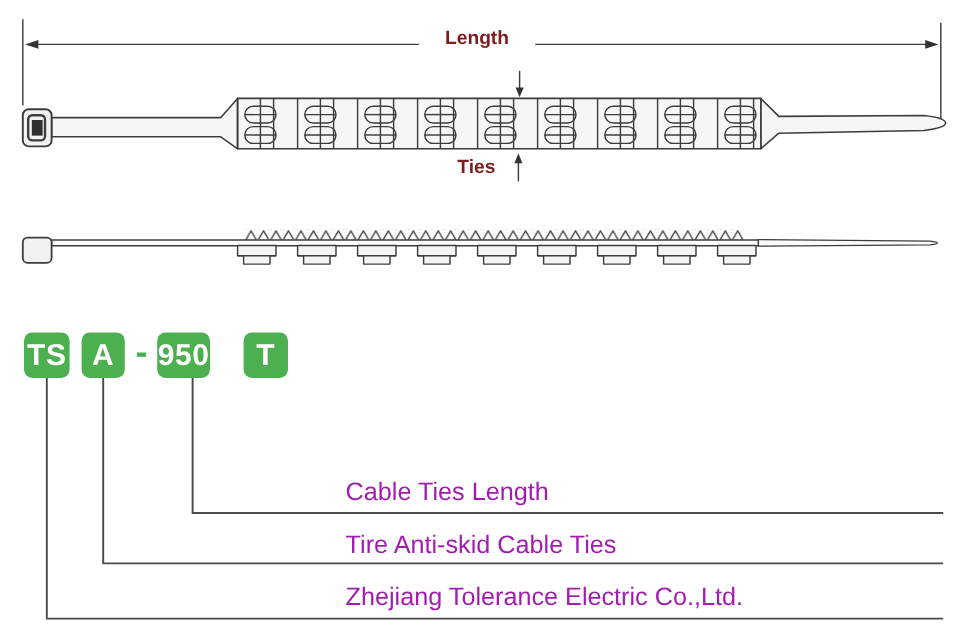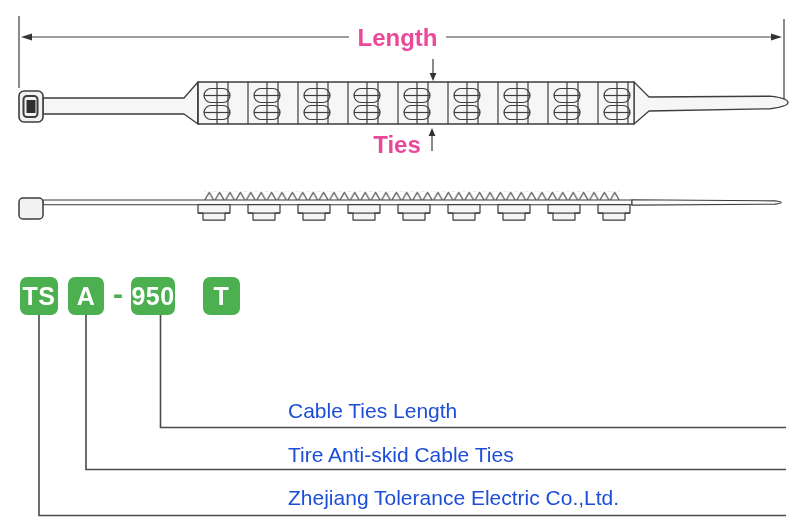--- a/index.html
+++ b/index.html
@@ -2,35 +2,35 @@
 <html><head>
 <meta charset="utf-8">
 <style>
   html,body{margin:0;padding:0;background:#fff;}
   #stage{
     position:relative;width:800px;height:530px;background:#ffffff;overflow:hidden;
     font-family:"Liberation Sans","DejaVu Sans",sans-serif;color:#333;
   }
   #linework{position:absolute;left:0;top:0;}
   .dim-label{
-    position:absolute;font-size:24px;font-weight:600;color:#ec4899;
+    position:absolute;font-size:16px;font-weight:600;color:#7f1d1d;
     text-align:center;white-space:nowrap;
   }
   .code-box{
     position:absolute;top:277px;height:38px;border-radius:7px;
     background:#4CB050;color:#fff;font-weight:700;font-size:25px;
     display:flex;align-items:center;justify-content:center;letter-spacing:.5px;
   }
   .code-sep{
     position:absolute;top:275px;height:38px;width:28px;
     display:flex;align-items:center;justify-content:center;
     color:#4CB050;font-weight:800;font-size:30px;
   }
   .callout-label{
-    position:absolute;left:288px;font-size:21px;color:#1d4ed8;white-space:nowrap;
+    position:absolute;left:288px;font-size:21px;color:#a21caf;white-space:nowrap;
   }
 </style>
 </head>
 <body>
 
 <div id="stage">
 
   <svg id="linework" width="800" height="530" viewBox="0 0 800 530" xmlns="http://www.w3.org/2000/svg" xmlns:xlink="http://www.w3.org/1999/xlink">
     <defs>
 

